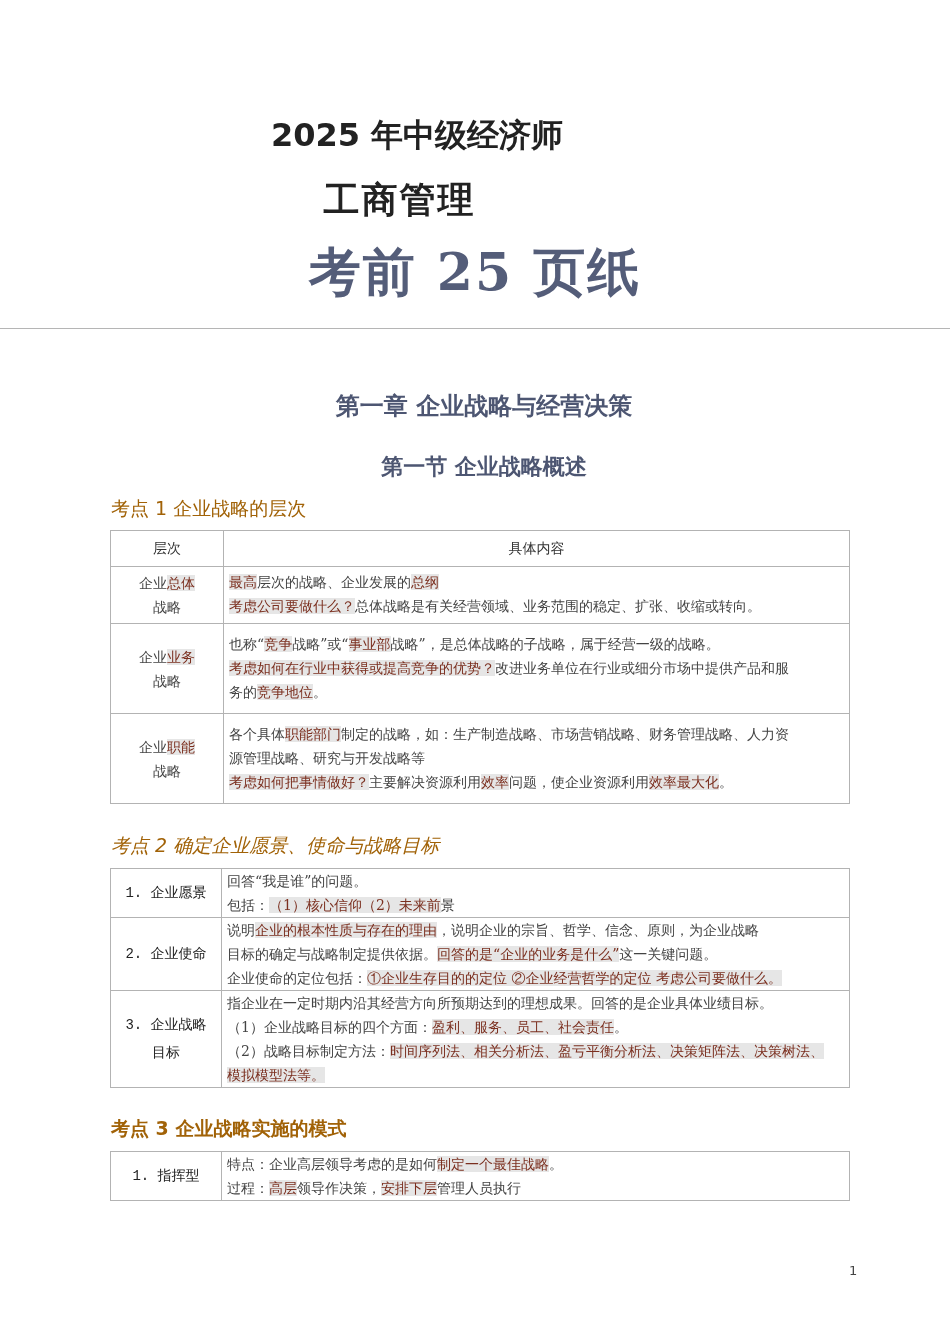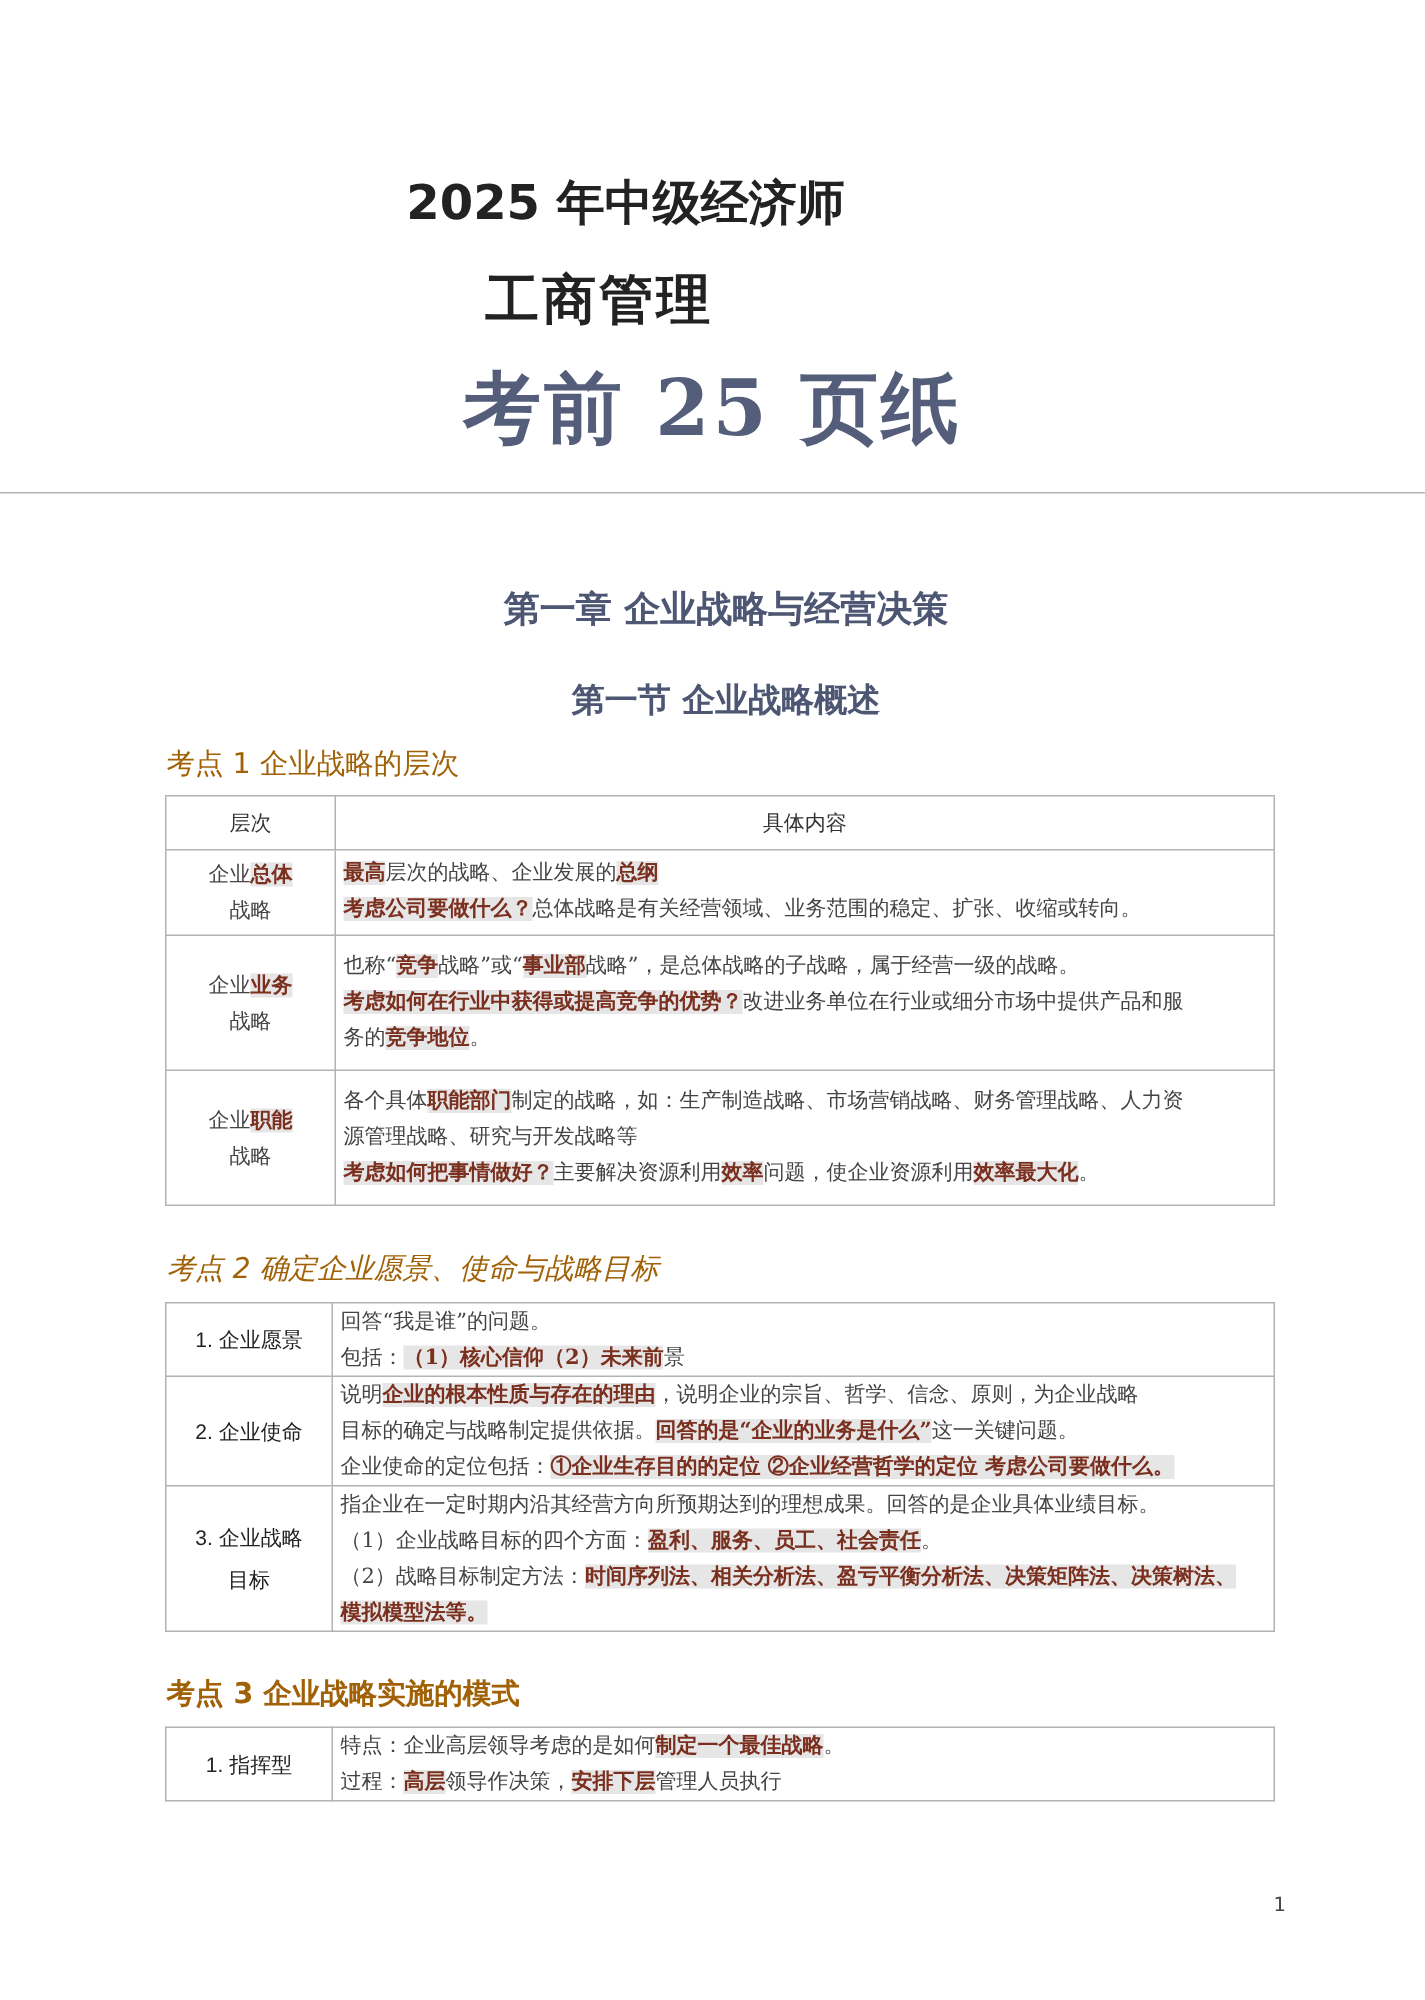--- a/index.html
+++ b/index.html
@@ -7,24 +7,24 @@
   .title1 { position:absolute; top:114px; left:0; width:834px; text-align:center; font-size:32px; font-weight:bold; color:#222; font-family:"DejaVu Sans", sans-serif; letter-spacing:0px; }
   .title2 { position:absolute; top:176px; left:0; width:799px; text-align:center; font-size:36px; font-weight:bold; color:#222; font-family:"DejaVu Sans", sans-serif; letter-spacing:2px; }
   .title3 { position:absolute; top:238px; left:0; width:950px; text-align:center; font-size:52px; font-weight:bold; color:#545d79; font-family:"DejaVu Serif", serif; letter-spacing:2px; }
   .hr { position:absolute; top:328px; left:0; width:950px; height:0; border-top:1px solid #b5b5b5; }
   .chapter { position:absolute; top:390px; left:0; width:968px; text-align:center; font-size:24px; font-weight:bold; color:#4d5672; font-family:"DejaVu Serif", serif; }
   .section { position:absolute; top:452px; left:0; width:968px; text-align:center; font-size:22px; font-weight:bold; color:#4d5672; font-family:"DejaVu Sans", sans-serif; }
   .kd { position:absolute; left:111px; font-size:19px; color:#a16207; font-family:"DejaVu Sans", sans-serif; }
   table { position:absolute; left:110px; width:740px; border-collapse:collapse; font-size:14px; }
   td { border:1px solid #b3b3b3; vertical-align:middle; }
   td.lab { width:110px; text-align:center; color:#444; font-family:"DejaVu Serif", serif; line-height:24px; padding:0; }
-  td.lab.sans { font-family:Liberation Sans, sans-serif; color:#222; font-size:14px; }
+  td.lab.sans { font-family:Liberation Mono, monospace; color:#222; font-size:14px; }
   td.cont { padding:2px 4px 4px 5px; color:#444; font-family:"DejaVu Serif", serif; line-height:24px; font-size:14px; }
   th { border:1px solid #b3b3b3; font-weight:normal; font-size:14px; color:#333; height:33px; font-family:"DejaVu Sans", sans-serif; }
-  .hl { background:#e6e6e6; color:#7b2f1f; font-weight:bold; }
+  .hl { background:#e6e6e6; color:#7b2f1f; font-weight:normal; }
   .line { display:block; white-space:nowrap; }
   .pagenum { position:absolute; top:1263px; left:849px; font-size:13px; color:#444; font-family:"DejaVu Sans", sans-serif; }
 </style>
 </head>
 <body>
 
 <div class="title1">2025 年中级经济师</div>
 <div class="title2">工商管理</div>
 <div class="title3">考前 25 页纸</div>
 <div class="hr"></div>

